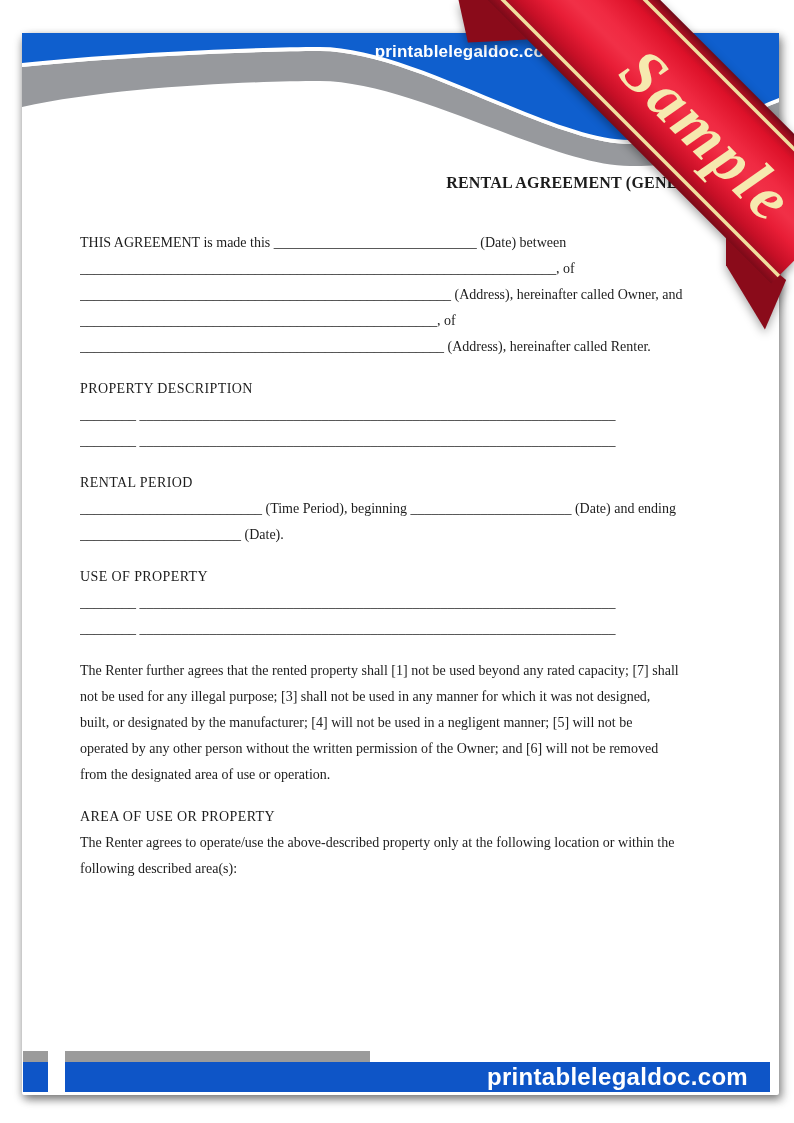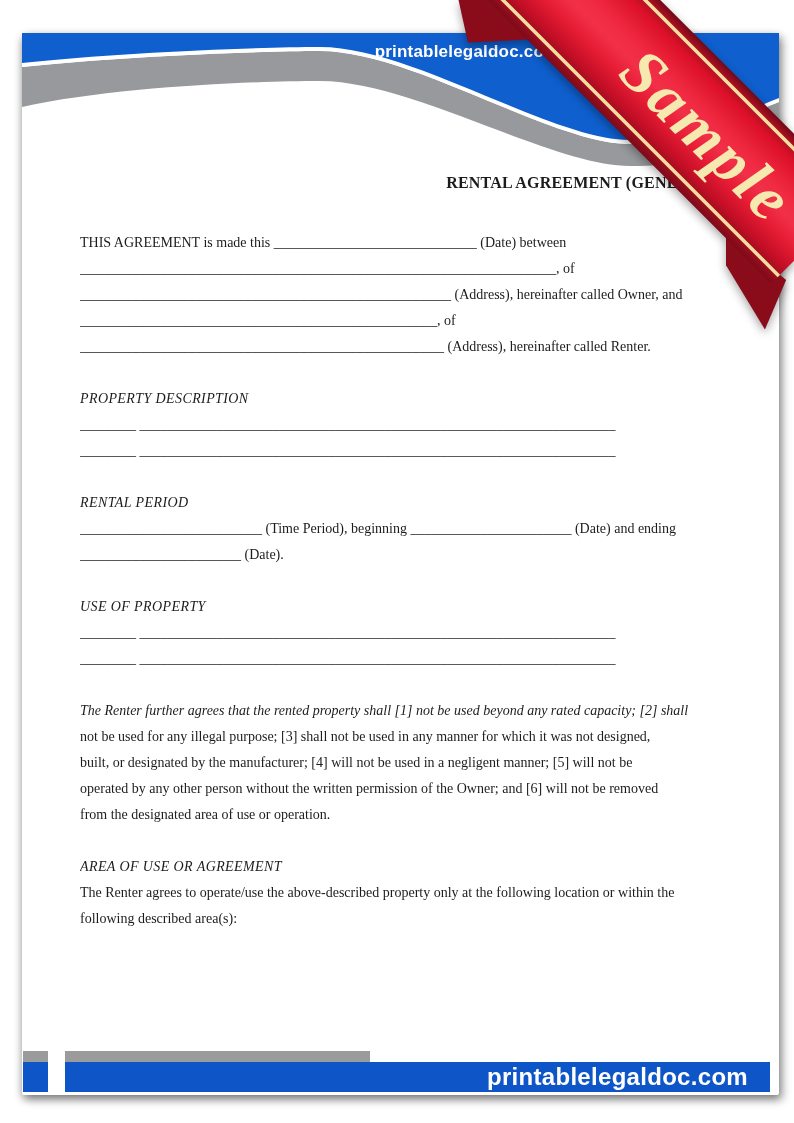--- a/index.html
+++ b/index.html
@@ -10,21 +10,21 @@
         box-shadow:0 3px 9px rgba(0,0,0,.38), 4px 5px 10px rgba(0,0,0,.28);}
   .wave-svg{position:absolute;left:0;top:0;width:757px;height:180px;display:block;}
   .header-site{position:absolute;top:9px;left:310px;width:270px;text-align:center;
                font-family:"Liberation Sans",sans-serif;font-weight:bold;font-size:17px;
                color:#ffffff;letter-spacing:.2px;}
   .content{position:absolute;left:58px;top:137px;width:633px;height:842px;overflow:hidden;
            font-size:14px;line-height:26px;color:#1C1C1C;}
   .content div{white-space:nowrap;}
   .doc-title{text-align:right;font-weight:bold;font-size:16px;letter-spacing:.2px;margin-bottom:34px;}
   .sec-heading{letter-spacing:.4px;}
-  .mt{margin-top:26px;font-style:italic;}
+  .mt{margin-top:16px;}
   .ribbon-svg{position:absolute;left:0;top:0;width:794px;height:560px;pointer-events:none;
               filter:drop-shadow(0 4px 5px rgba(0,0,0,.35));}
   .footer-gray{position:absolute;top:1018px;left:0;width:757px;height:11px;}
   .footer-gray .seg1{position:absolute;left:1px;top:0;width:25px;height:11px;background:#9B9B9B;}
   .footer-gray .seg2{position:absolute;left:43px;top:0;width:305px;height:11px;background:#9B9B9B;}
   .footer-blue{position:absolute;top:1029px;left:0;width:757px;height:30px;}
   .footer-blue .seg1{position:absolute;left:1px;top:0;width:25px;height:30px;background:#0E55C7;}
   .footer-blue .seg2{position:absolute;left:43px;top:0;width:705px;height:30px;background:#0E55C7;
         text-align:right;box-sizing:border-box;padding-right:22px;line-height:29px;
         font-family:"Liberation Sans",sans-serif;font-weight:bold;font-size:24px;color:#ffffff;
@@ -60,27 +60,27 @@
 
 
       <div class="sec-heading mt">RENTAL PERIOD</div>
       <div>__________________________ (Time Period), beginning _______________________ (Date) and ending</div>
       <div>_______________________ (Date).</div>
 
       <div class="sec-heading mt">USE OF PROPERTY</div>
       <div>________ ____________________________________________________________________</div>
       <div>________ ____________________________________________________________________</div>
 
-      <div class="mt">The Renter further agrees that the rented property shall [1] not be used beyond any rated capacity; [2] shall</div>
+      <div class="mt">The Renter further agrees that the rented property shall [1] not be used beyond any rated capacity; [7] shall</div>
       <div>not be used for any illegal purpose; [3] shall not be used in any manner for which it was not designed,</div>
       <div>built, or designated by the manufacturer; [4] will not be used in a negligent manner; [5] will not be</div>
       <div>operated by any other person without the written permission of the Owner; and [6] will not be removed</div>
       <div>from the designated area of use or operation.</div>
 
-      <div class="sec-heading mt">AREA OF USE OR AGREEMENT</div>
+      <div class="sec-heading mt">AREA OF USE OR PROPERTY</div>
       <div>The Renter agrees to operate/use the above-described property only at the following location or within the</div>
       <div>following described area(s):</div>
     </div>
 
     <div class="footer-gray">
       <div class="seg1"></div>
       <div class="seg2"></div>
     </div>
     <div class="footer-blue">
       <div class="seg1"></div>

